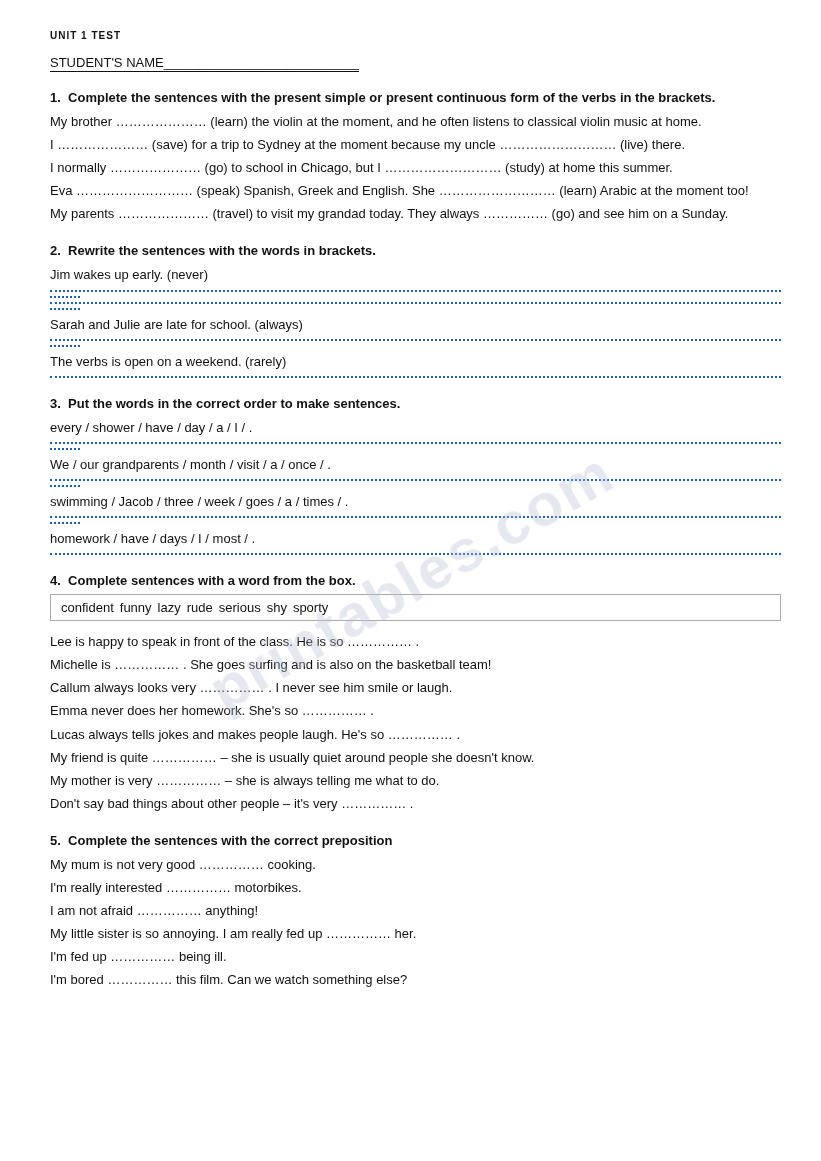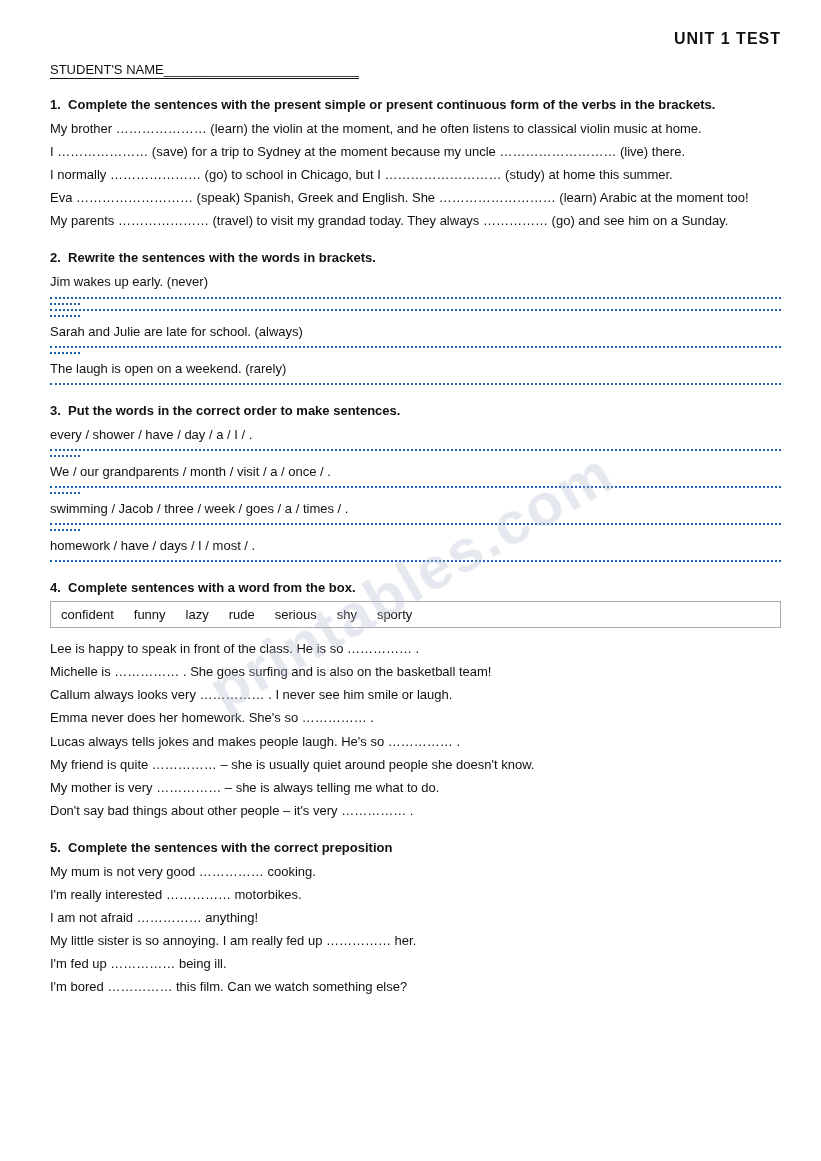--- a/index.html
+++ b/index.html
@@ -6,23 +6,23 @@
     body {
       background: #fff;
       font-family: Arial, sans-serif;
       font-size: 13px;
       color: #111;
       width: 821px;
       min-height: 1161px;
       padding: 30px 40px 30px 50px;
     }
     .page-title {
-      text-align: right;
+      text-align: left;
       font-weight: bold;
-      font-size: 16px;
+      font-size: 10px;
       margin-bottom: 14px;
       letter-spacing: 1px;
     }
     .student-name {
       font-weight: normal;
       font-size: 13px;
       margin-bottom: 18px;
       border-bottom: 1.5px solid #111;
       display: inline-block;
       padding-bottom: 1px;
@@ -50,21 +50,21 @@
       height: 2px;
     }
     .sentence {
       margin-bottom: 1px;
       line-height: 1.7;
     }
     .word-box {
       border: 1.5px solid #aaa;
       padding: 5px 10px;
       display: flex;
-      gap: 20px;
+      gap: 6px;
       margin: 6px 0 10px 0;
       font-size: 13px;
       width: 100%;
     }
     .watermark {
       position: fixed;
       top: 50%;
       left: 50%;
       transform: translate(-50%, -50%) rotate(-30deg);
       font-size: 60px;
@@ -126,21 +126,21 @@
     <span class="short-dotted"></span>
   </div>
 
   <div class="answer-line-block">
     <div class="sentence">Sarah and Julie are late for school. (always)</div>
     <span class="dotted-line"></span>
     <span class="short-dotted"></span>
   </div>
 
   <div class="answer-line-block">
-    <div class="sentence">The laugh is open on a weekend. (rarely)</div>
+    <div class="sentence">The verbs is open on a weekend. (rarely)</div>
     <span class="dotted-line"></span>
   </div>
 </div>
 
 
 <div class="section">
   <div class="section-title">
     <span>3.</span>
     &nbsp;<span>Put the words in the correct order to make sentences.</span>
   </div>

